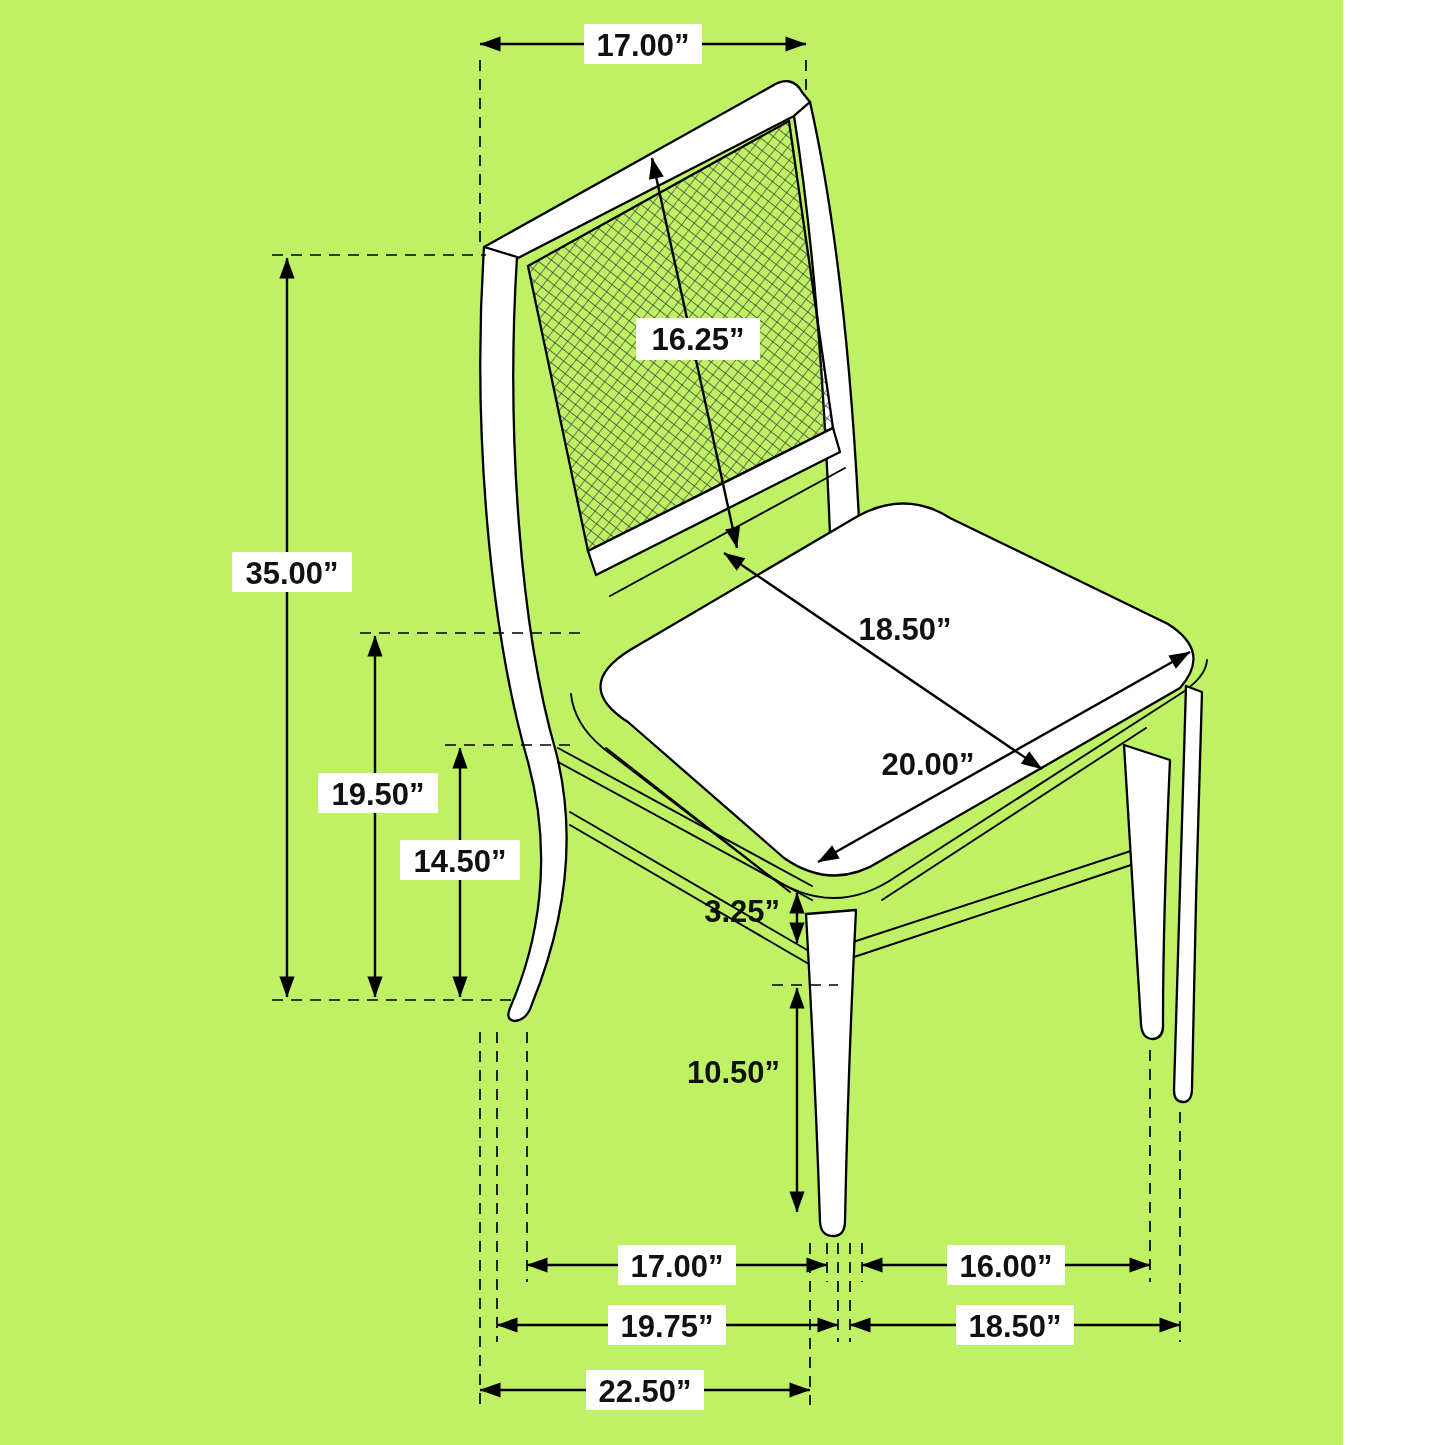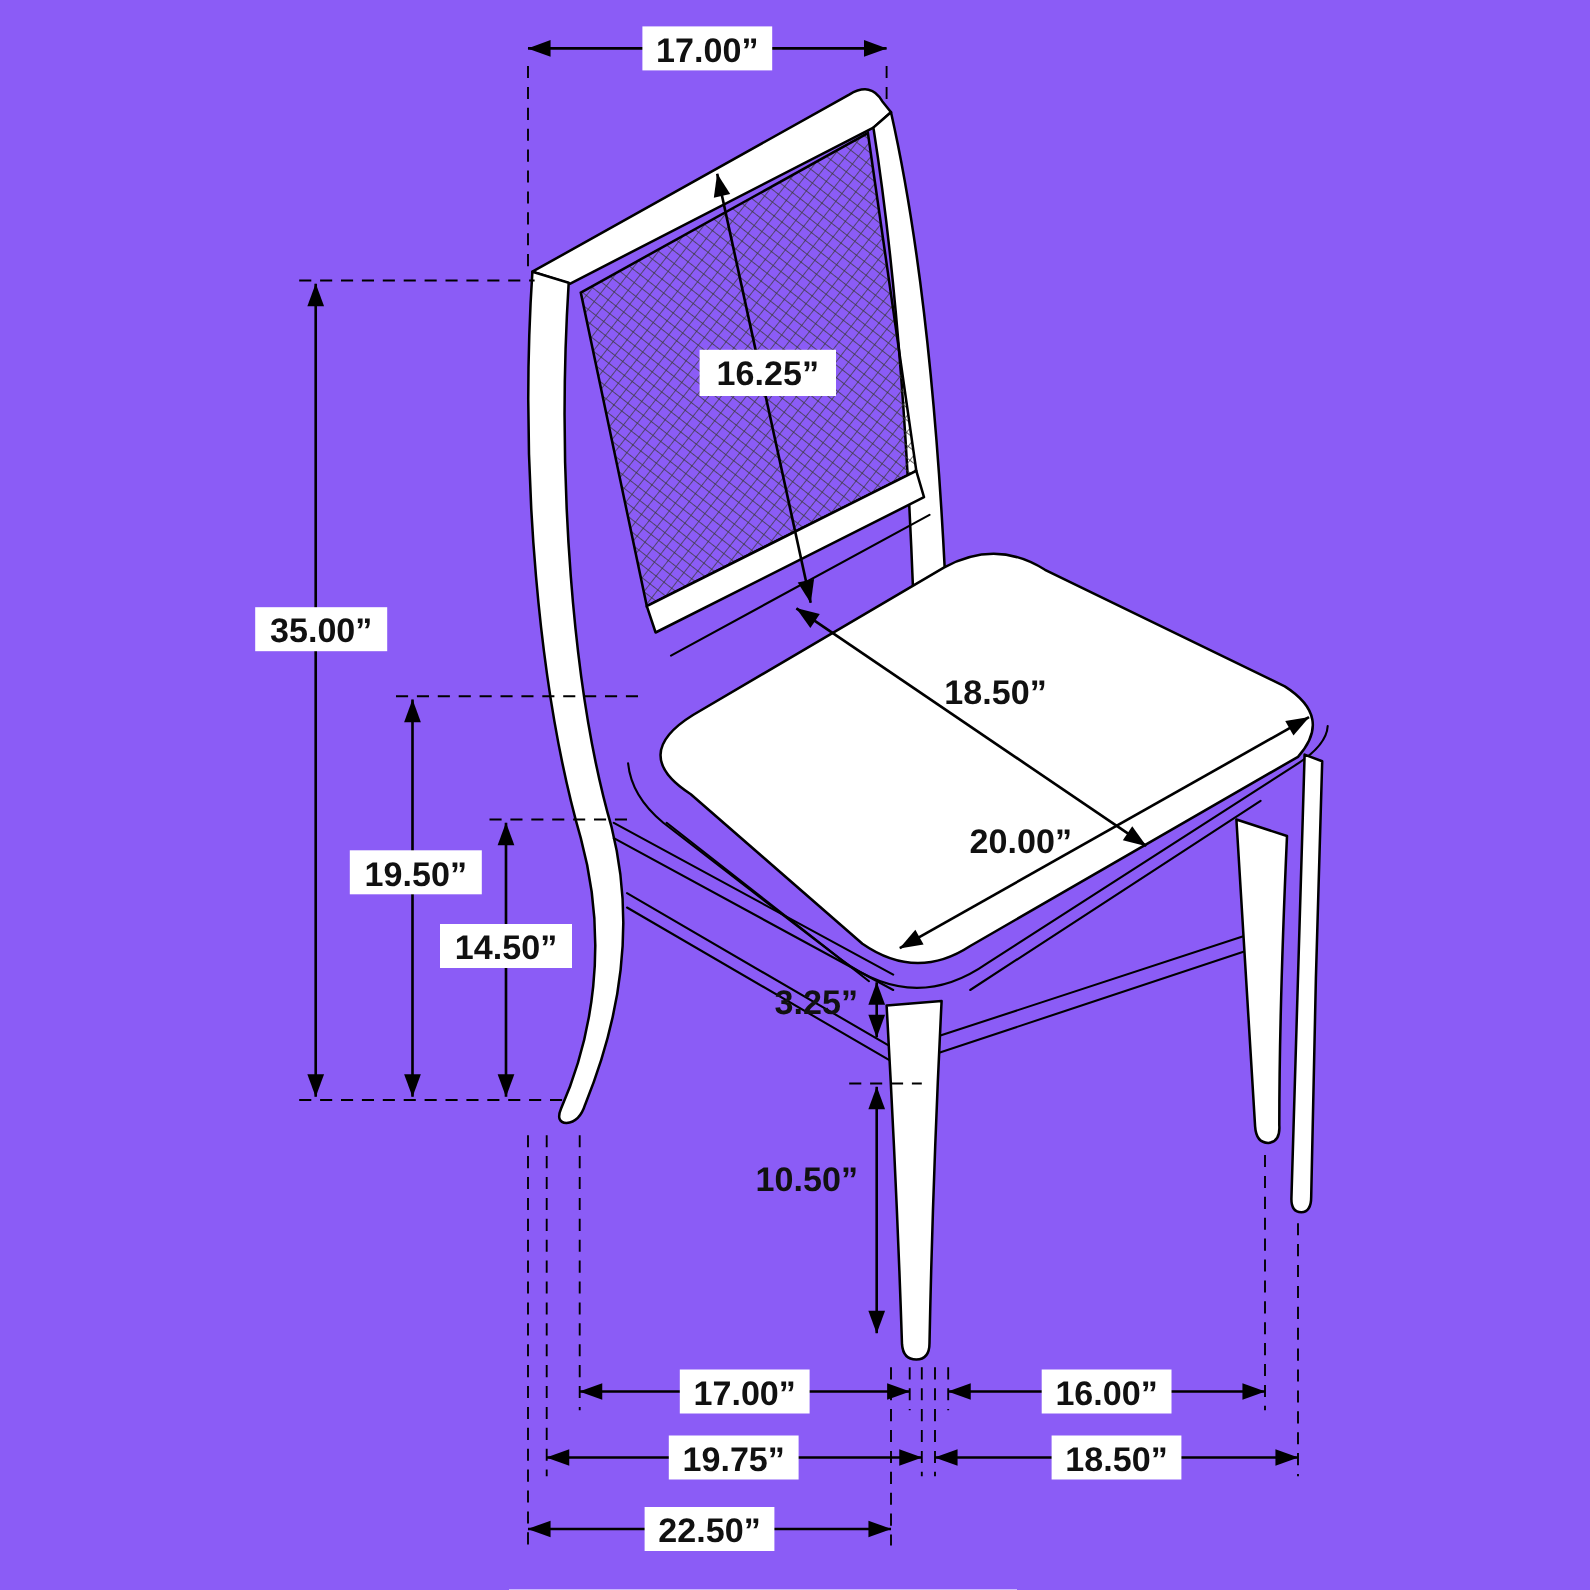--- a/index.html
+++ b/index.html
@@ -5,23 +5,23 @@
   html, body {
     margin: 0;
     padding: 0;
     background: #ffffff;
     width: 1445px;
     height: 1445px;
     font-family: "Liberation Sans", sans-serif;
   }
   .page {
     position: relative;
-    width: 1445px;
+    width: 1343px;
     height: 1445px;
-    background: #8b5cf6;
+    background: #bef264;
     overflow: hidden;
   }
   svg { display: block; }
   .dim  { stroke: #000; stroke-width: 2.4; fill: none; }
   .ext  { stroke: #000; stroke-width: 1.7; stroke-dasharray: 11 8; fill: none; }
   .solid   { stroke: #000; stroke-width: 2.3; fill: #fff; stroke-linejoin: round; }
   .thin    { stroke: #000; stroke-width: 1.9; fill: none; stroke-linecap: round; }
   .labelbg { fill: #fff; }
   text.dimlabel {
     font-family: "Liberation Sans", sans-serif;

